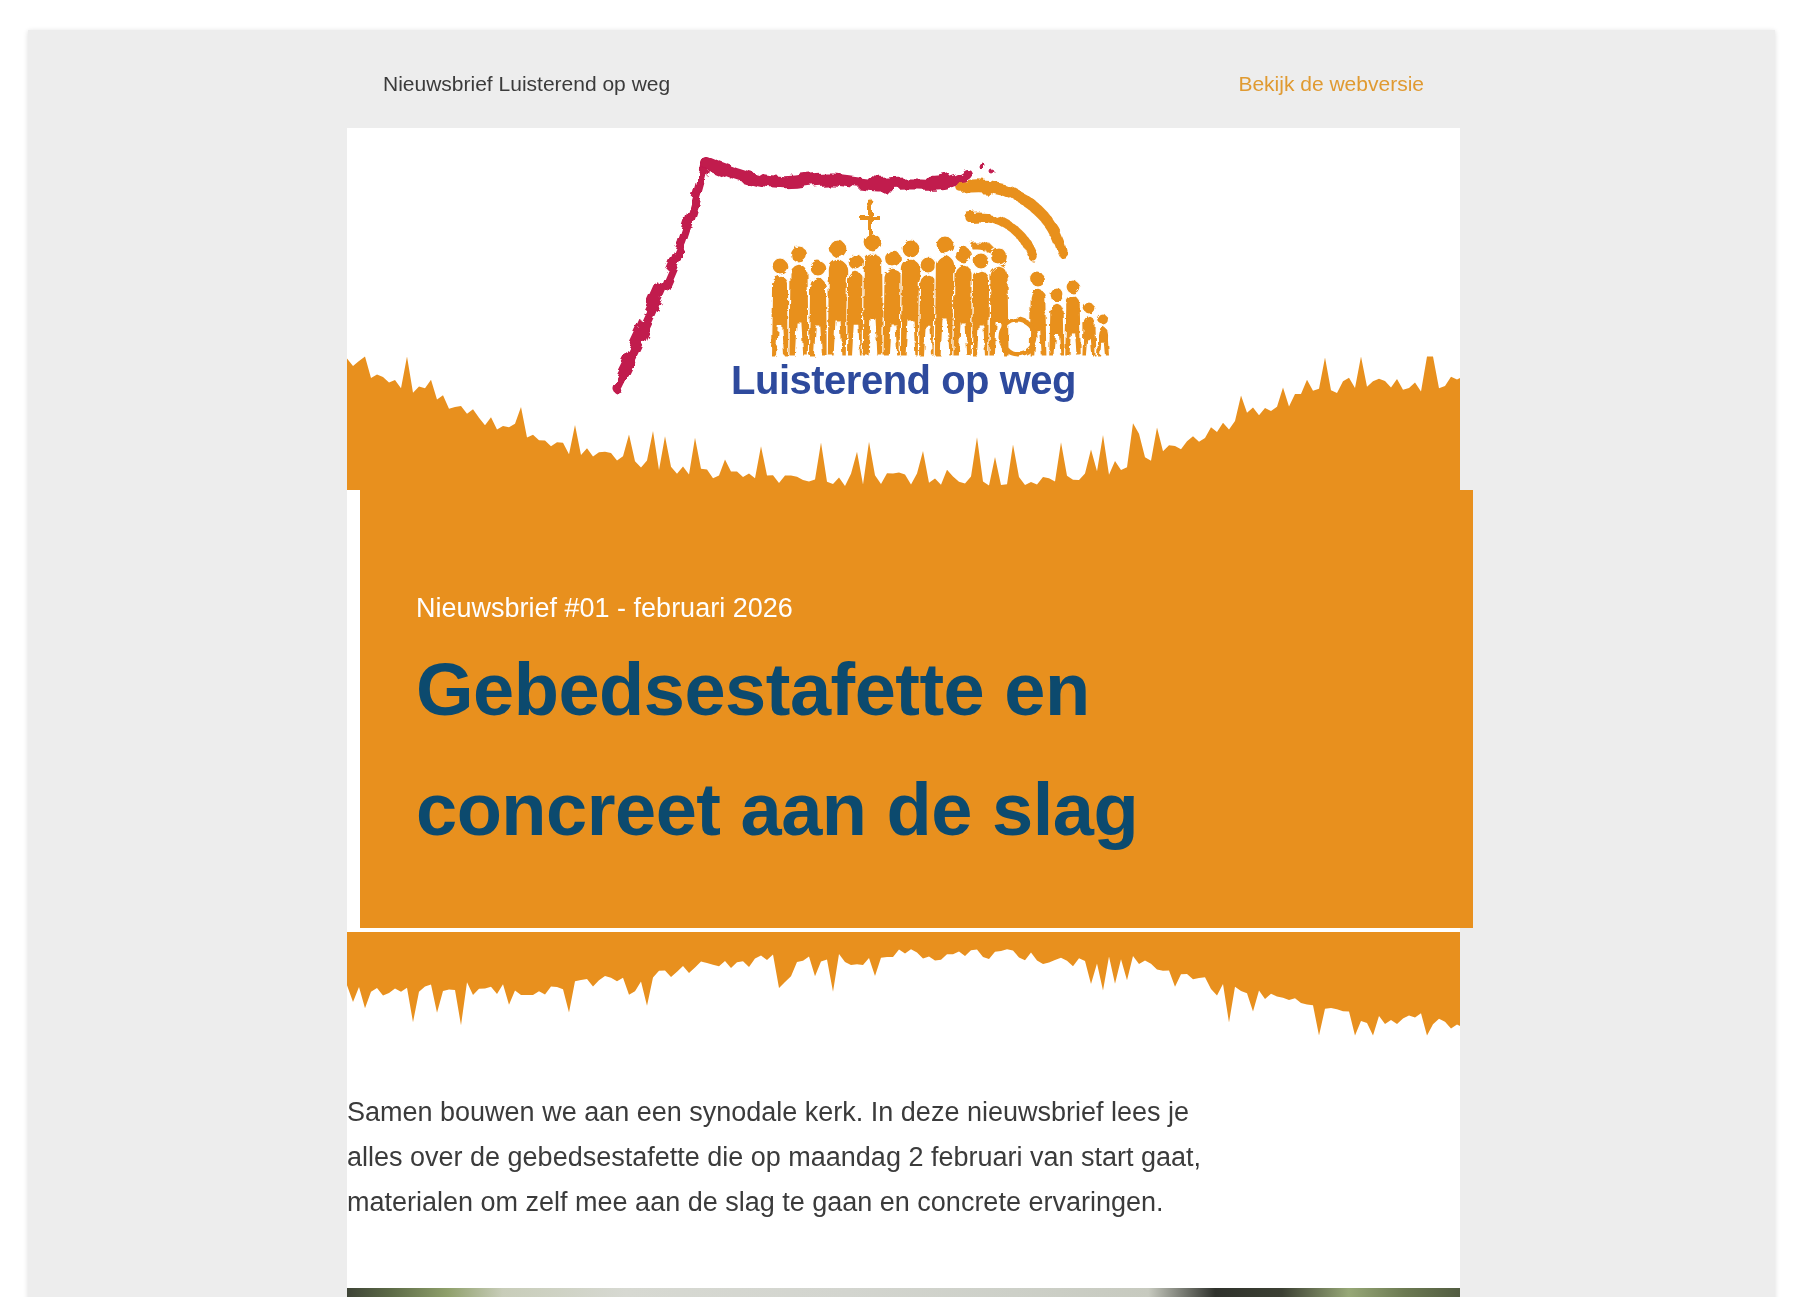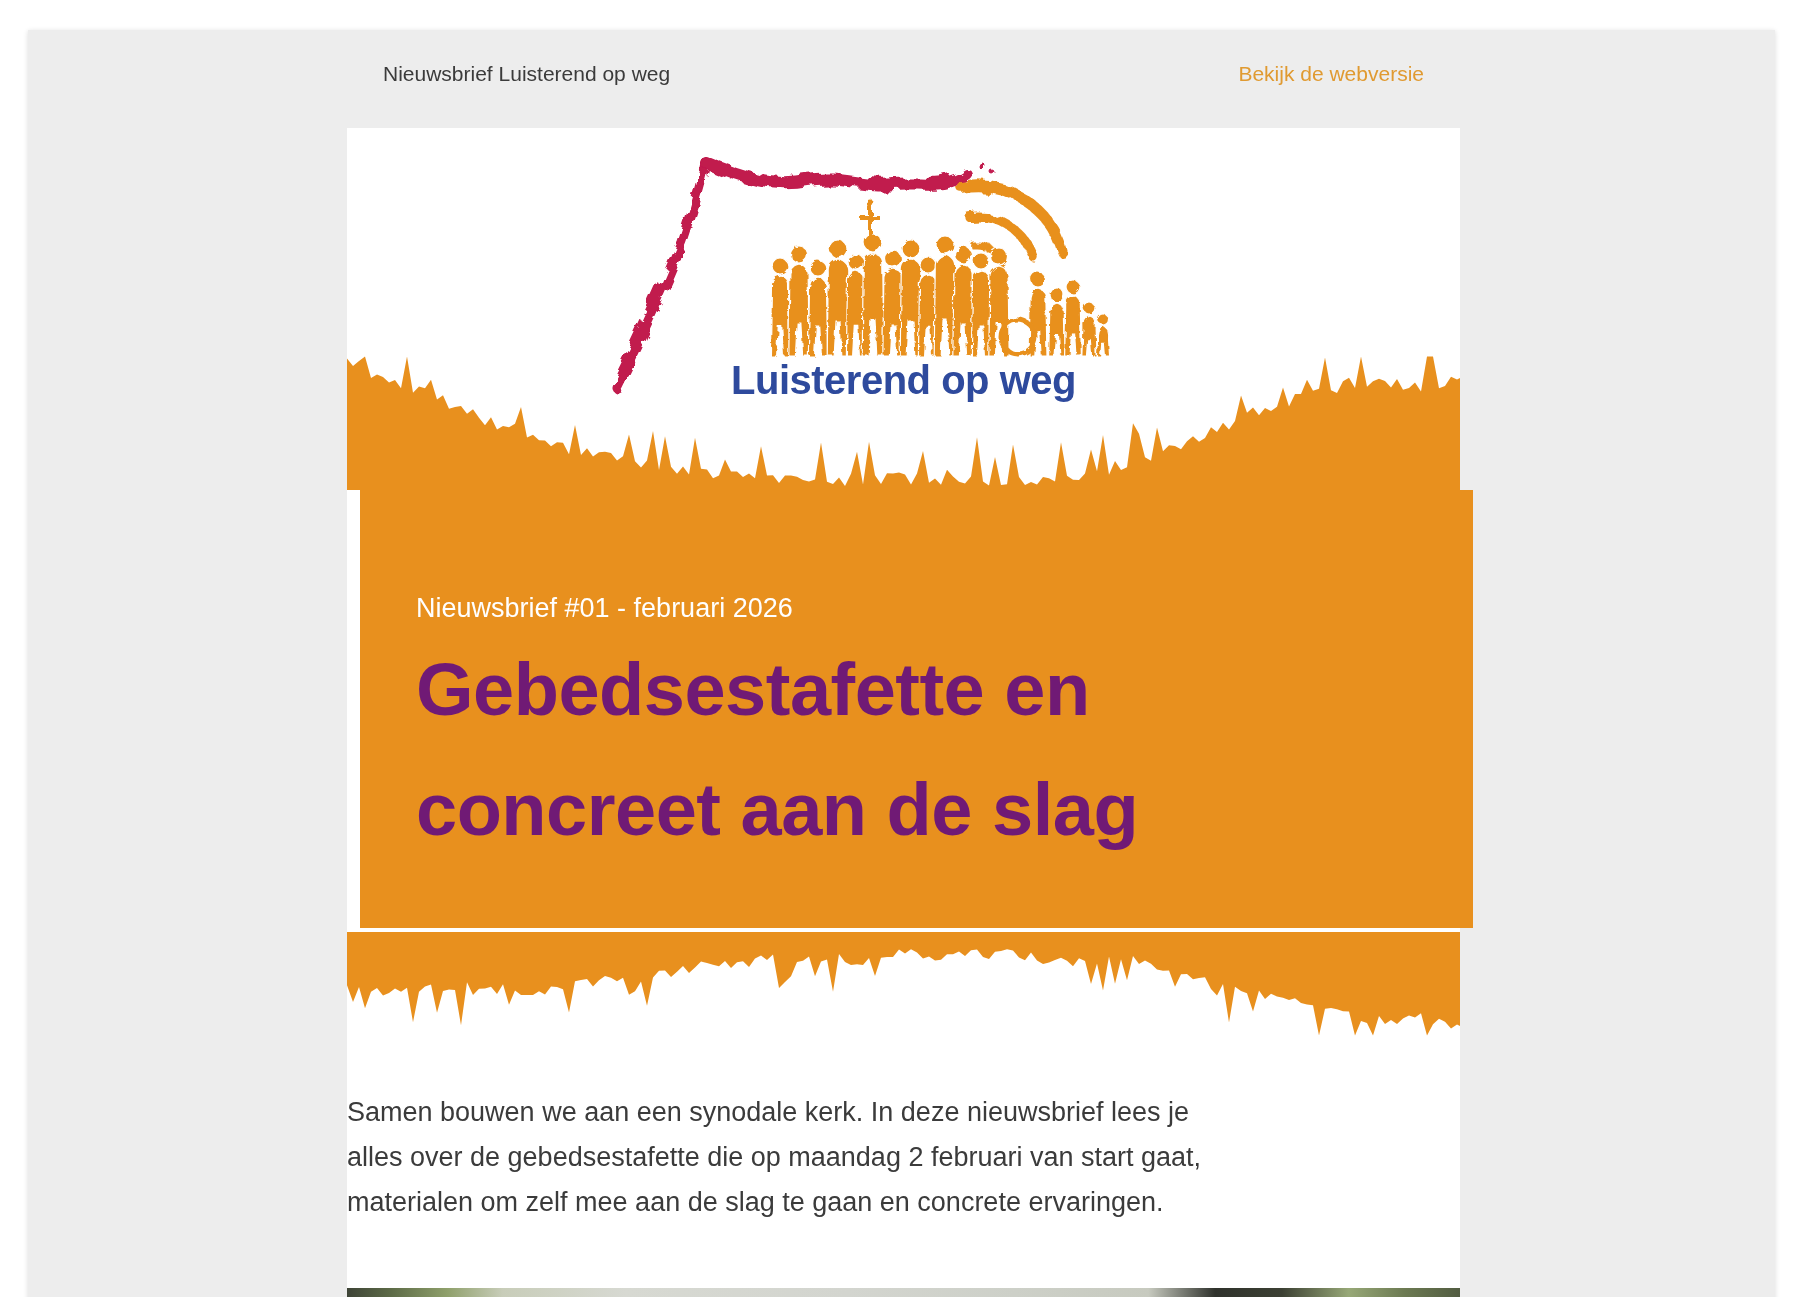--- a/index.html
+++ b/index.html
@@ -7,33 +7,33 @@
     --link-orange:#E09A31; --text-dark:#3B3B3B; --page-gray:#EDEDED;
   }
   *{margin:0;padding:0;box-sizing:border-box;}
   html,body{width:1809px;height:1297px;overflow:hidden;background:#fff;
     font-family:"Liberation Sans","DejaVu Sans",sans-serif;}
   .page{position:relative;width:1809px;height:1297px;background:#fff;overflow:hidden;}
   .panel{position:absolute;left:28px;top:30px;right:34px;bottom:-10px;
     background:var(--page-gray);box-shadow:0 1px 5px rgba(0,0,0,.14);}
   
   .preheader{position:absolute;left:347px;top:62px;width:1113px;height:34px;
-    display:flex;justify-content:space-between;align-items:flex-start;padding:0 36px;}
+    display:flex;justify-content:space-between;align-items:flex-end;padding:0 36px;}
   .preheader-title{font-size:21px;color:var(--text-dark);}
   .webversion{font-size:21px;color:var(--link-orange);cursor:pointer;}
   
   .email{position:absolute;left:347px;top:128px;width:1113px;height:1169px;background:#fff;}
   .logo-art{position:absolute;left:255px;top:18px;width:510px;height:242px;}
   .logo-art svg{overflow:visible;}
   .wordmark{position:absolute;left:0;top:230px;width:100%;text-align:center;
     font-size:40px;font-weight:bold;color:var(--blue);letter-spacing:-.5px;line-height:44px;}
   .torn-top{position:absolute;left:0;top:228px;width:1113px;height:134px;display:block;}
   .hero{position:absolute;left:0;top:362px;width:100%;height:438px;background:var(--orange);margin-left:13px;}
   .kicker{position:absolute;left:56px;top:100px;color:#fff;font-size:27px;line-height:36px;}
-  .hero-title{position:absolute;left:56px;top:140px;color:#701a75;font-size:74px;
+  .hero-title{position:absolute;left:56px;top:140px;color:#0c4a6e;font-size:74px;
     font-weight:bold;line-height:120px;letter-spacing:-.5px;}
   .divider{position:absolute;left:0;top:800px;width:100%;height:4px;background:#fff;}
   .orange-strip{position:absolute;left:0;top:804px;width:100%;height:8px;background:var(--orange);}
   .torn-bottom{position:absolute;left:0;top:812px;width:1113px;height:96px;display:block;}
   .intro{position:absolute;left:0;top:962px;width:100%;text-align:left;
     font-size:27px;line-height:45px;color:var(--text-dark);}
   .photo-strip{position:absolute;left:0;top:1160px;width:100%;height:140px;cursor:pointer;
     background:linear-gradient(90deg,#3e4437 0%,#5d6b47 4%,#8fa06b 9%,#c8cdb9 14%,
       #d7d9d2 25%,#d3d5cf 45%,#cdd0c8 60%,#c7cabf 72%,#2f322c 78%,#3c4033 84%,
       #97a877 90%,#6c7a52 95%,#525c41 100%);}

